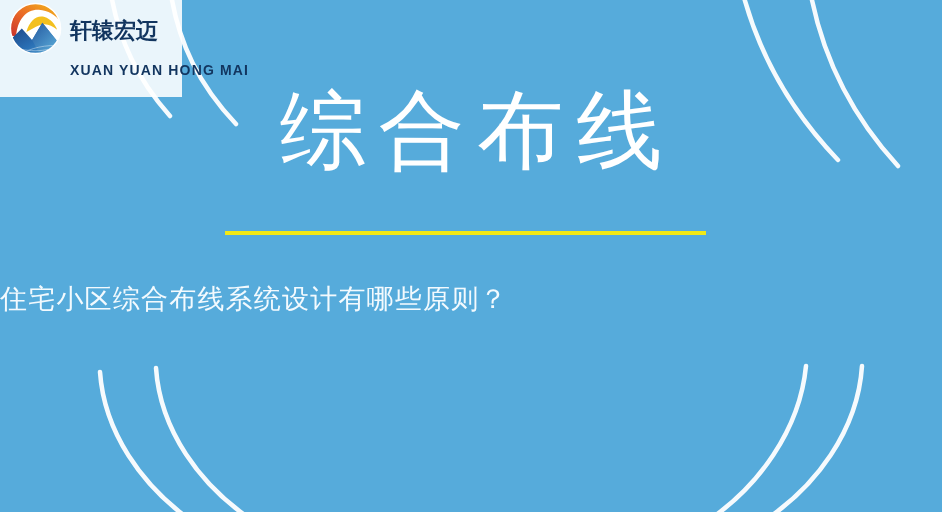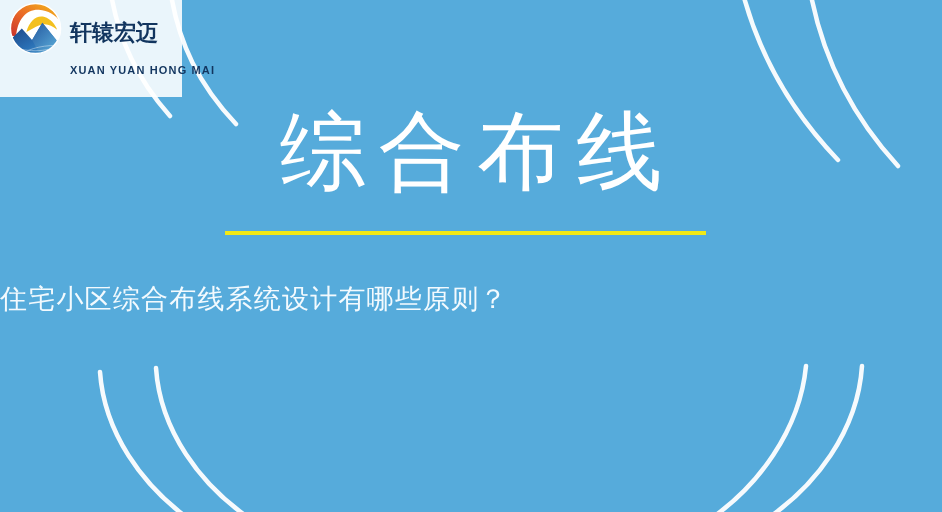--- a/index.html
+++ b/index.html
@@ -55,43 +55,43 @@
     font-family: "DejaVu Sans", sans-serif;
     font-size: 22px;
     font-weight: bold;
     color: #12355f;
     letter-spacing: 0px;
     line-height: 1.08;
     white-space: nowrap;
   }
   #logo-en {
     font-family: "Liberation Sans", sans-serif;
-    font-size: 11px;
+    font-size: 14px;
     font-weight: bold;
     color: #12355f;
     letter-spacing: 1.15px;
     margin-top: 19px;
     white-space: nowrap;
   }
 
   
   #headline-block {
     position: absolute;
     left: 0;
     top: 0;
     width: 942px;
     height: 512px;
   }
   #main-title {
     position: absolute;
     left: 0;
-    top: 108px;
+    top: 88px;
     width: 942px;
     text-align: center;
-    font-family: Liberation Sans, sans-serif;
+    font-family: Liberation Serif, serif;
     font-size: 86px;
     font-weight: 500;
     color: #ffffff;
     letter-spacing: 13px;
     text-indent: 13px;
     line-height: 1.02;
     white-space: nowrap;
   }
   #title-rule {
     position: absolute;

